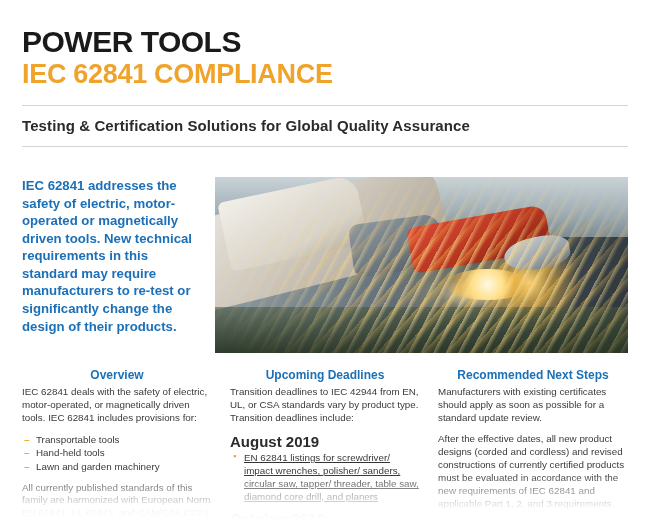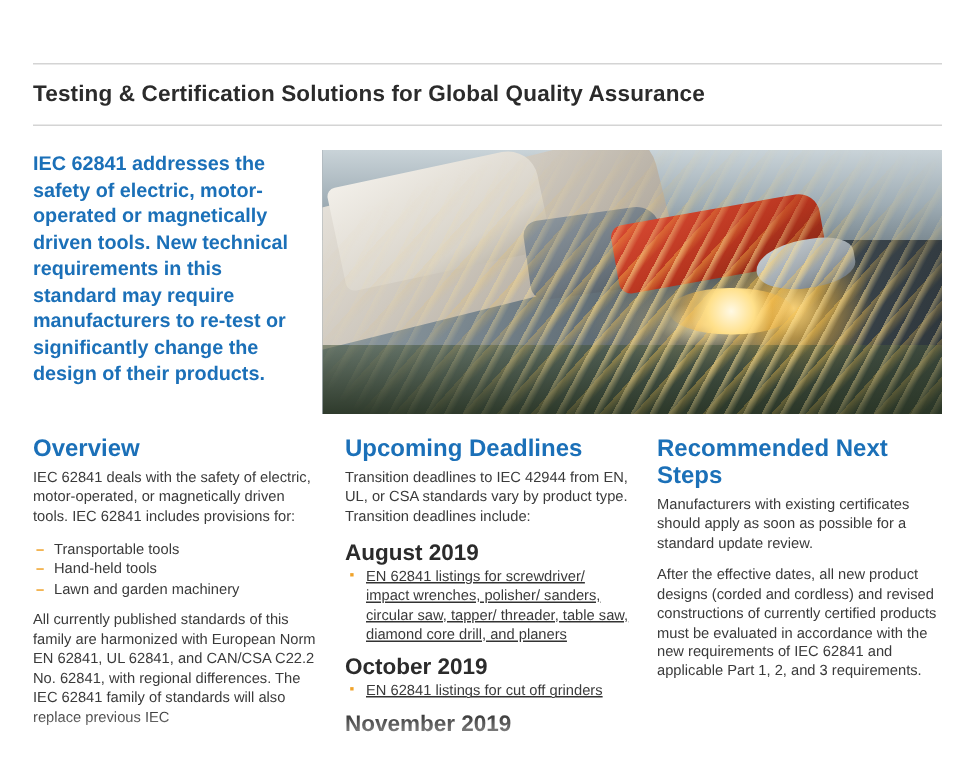--- a/index.html
+++ b/index.html
@@ -56,21 +56,21 @@
   }
   .rule2 {
     height: 1px;
     background: #d4d4d4;
     margin: 12px 0 0 0;
   }
 
   
   .hero {
     display: flex;
-    margin-top: 16px;
+    margin-top: 30px;
     height: 176px;
   }
   .hero-text {
     width: 193px;
     padding-right: 14px;
     box-sizing: border-box;
     font-size: 13.2px;
     font-weight: bold;
     line-height: 1.33;
     color: #1b70b8;
@@ -172,24 +172,25 @@
   .columns {
     display: flex;
     margin-top: 15px;
     gap: 18px;
   }
   .col {
     width: 190px;
     box-sizing: border-box;
   }
   .col-head {
-    font-size: 16px;
+    font-size: 12px;
     font-weight: bold;
     color: #1b70b8;
     margin-bottom: 4px;
+    text-align: center;
   }
   .col p {
     margin: 0 0 8px 0;
     font-size: 9.8px;
     line-height: 1.32;
     color: #3a3a3a;
   }
   ul.dash {
     list-style: none;
     margin: 0 0 8px 0;
@@ -245,20 +246,24 @@
     height: 46px;
     background: linear-gradient(180deg, rgba(255,255,255,0) 0%, rgba(255,255,255,0.92) 72%, #ffffff 100%);
     pointer-events: none;
   }
 </style>
 </head>
 <body>
 
 <div class="page">
 
+  <div class="title-block">
+    <div class="title-main">POWER TOOLS</div>
+    <div class="title-sub">IEC 62841 COMPLIANCE</div>
+  </div>
 
   <div class="rule"></div>
   <div class="tagline">Testing &amp; Certification Solutions for Global Quality Assurance</div>
   <div class="rule2"></div>
 
   <div class="hero">
     <div class="hero-text">IEC 62841 addresses the safety of electric, motor-operated or magnetically driven tools. New technical requirements in this standard may require manufacturers to re-test or significantly change the design of their products.</div>
     <div class="hero-image">
       <div class="photo"></div>
       <div class="photo-sky"></div>

